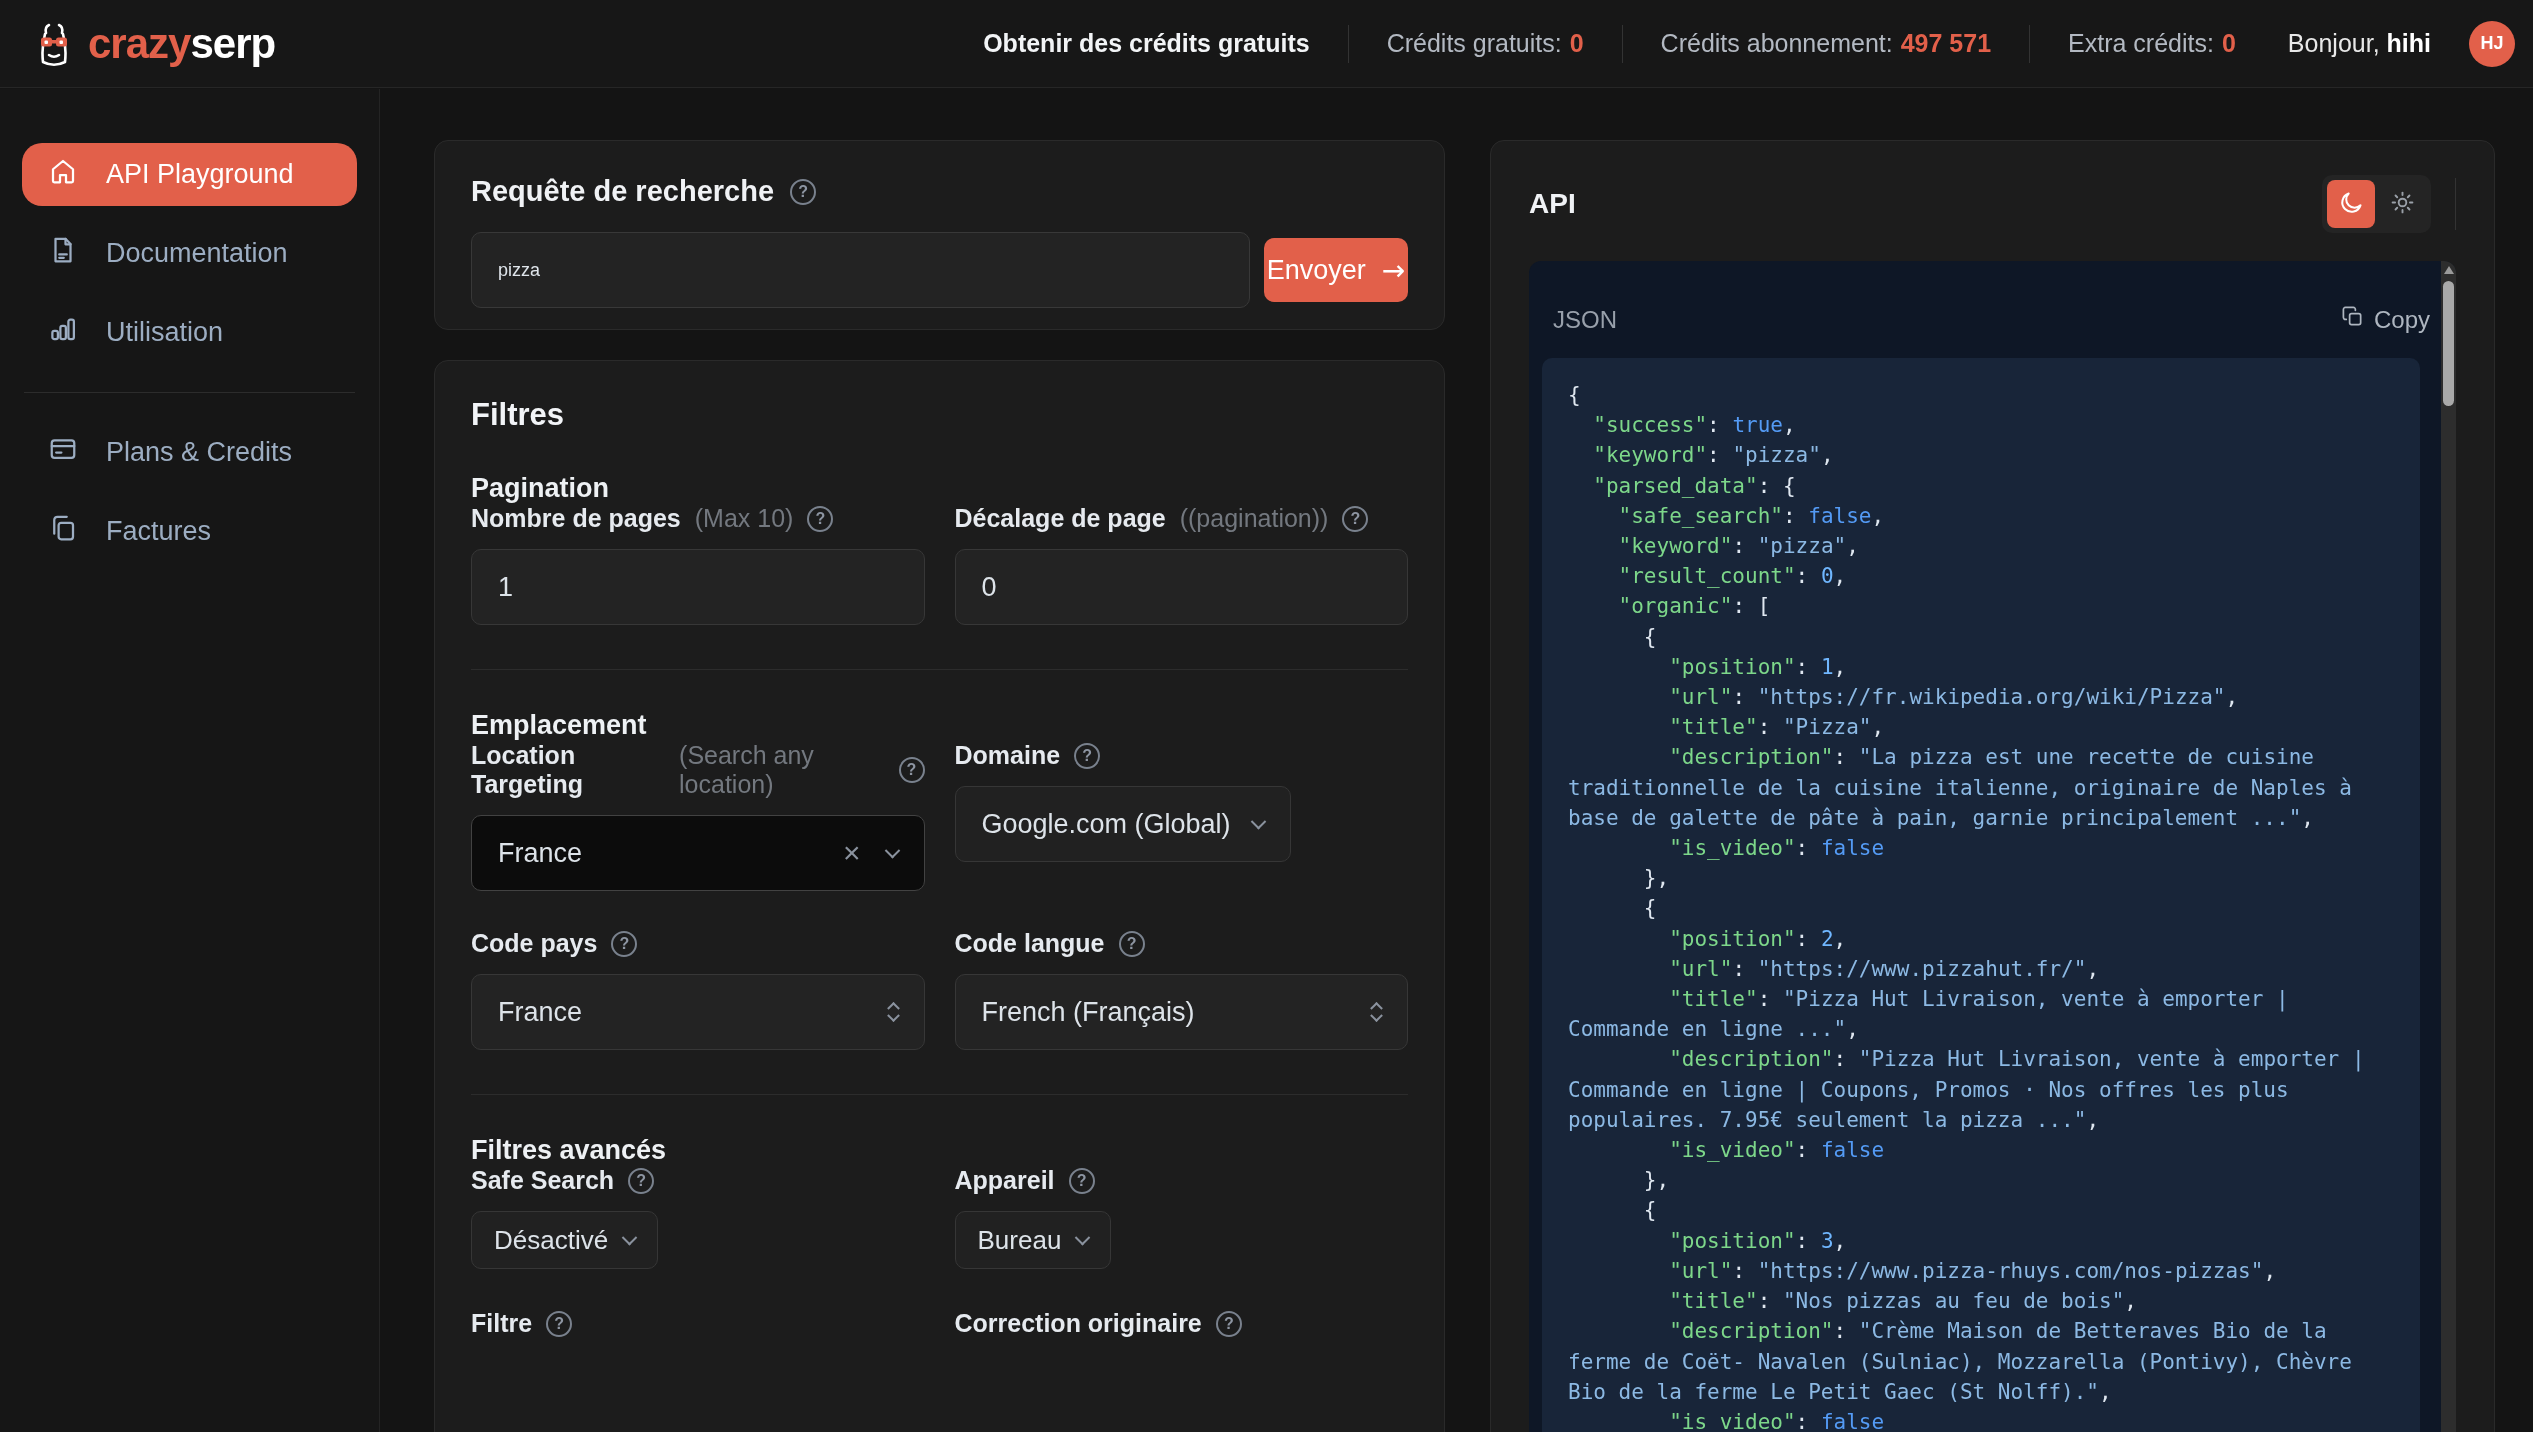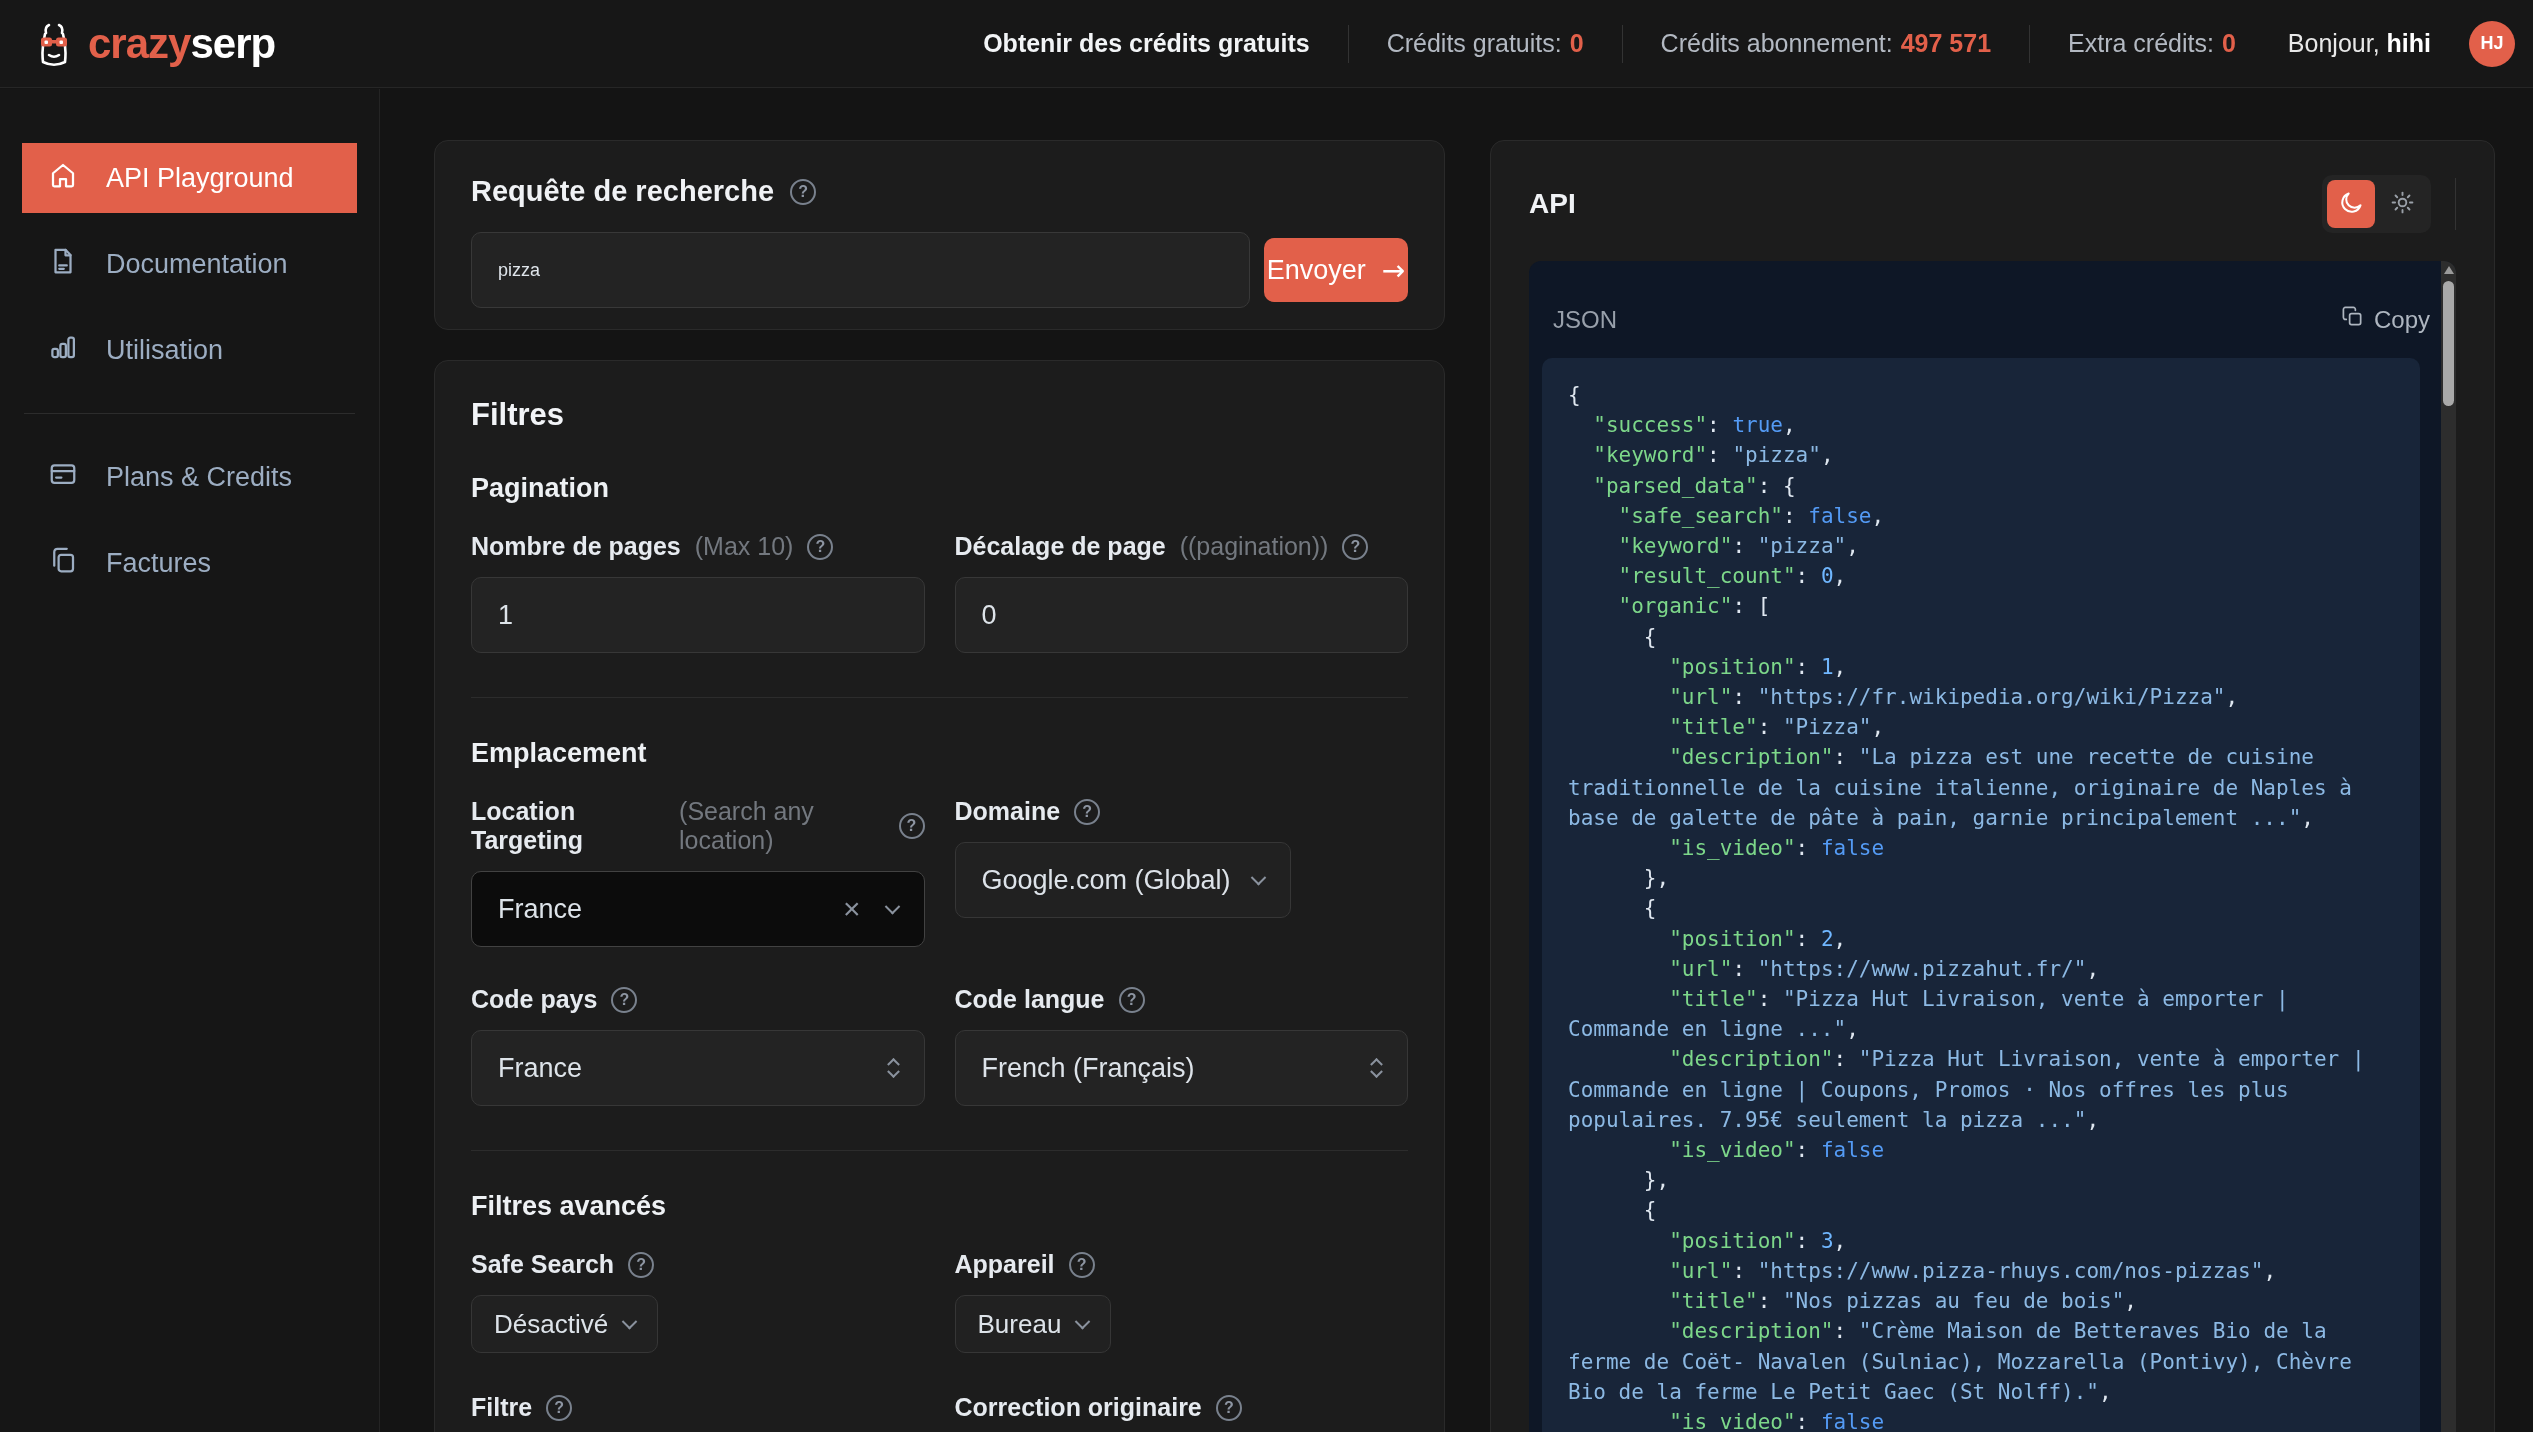--- a/index.html
+++ b/index.html
@@ -35,22 +35,22 @@
     color:#fff; font-size:18px; font-weight:700; cursor:pointer;
   }
 
   
   .sidebar {
     position:absolute; top:89px; left:0; bottom:0; width:380px;
     background:#161616; border-right:1px solid #242424; padding-top:54px;
   }
   .nav-item {
     display:flex; align-items:center; gap:28px;
-    margin:0 22px 16px; padding:0 26px; height:70px;
-    border-radius:0; color:#9cadc2; font-size:27px; cursor:pointer;
+    margin:0 22px 16px; padding:0 26px; height:63px;
+    border-radius:20px; color:#9cadc2; font-size:27px; cursor:pointer;
   }
   .nav-item.active { background:#e2604a; color:#ffffff; }
   .nav-item svg { flex:0 0 auto; }
   .side-divider { height:1px; background:#2c2c2c; margin:28px 24px; }
 
   
   .card {
     position:absolute; background:#1c1c1c; border:1px solid #2a2a2a;
     border-radius:14px;
   }
@@ -75,21 +75,21 @@
     width:144px; height:64px; background:#e2604a; border:none; border-radius:10px;
     color:#fff; font-size:27px; font-family:inherit; cursor:pointer;
     display:flex; align-items:center; justify-content:center; gap:16px;
   }
   .submit-btn .arr { font-family:"DejaVu Sans",sans-serif; font-size:28px; }
 
   
   .filters-card { left:434px; top:360px; width:1011px; height:1260px; padding:36px; }
   .filters-title { font-size:31px; font-weight:700; color:#f2f4f7; }
   .section-title { font-size:27px; font-weight:700; color:#eef1f4; margin-top:40px; }
-  .field-grid { display:grid; grid-template-columns:1fr 1fr; column-gap:30px; margin-top:28px; }
+  .field-grid { display:grid; grid-template-columns:1fr 1fr; column-gap:30px; }
   .field-label { display:flex; align-items:center; gap:14px; font-size:25px; font-weight:600; color:#e6eaef; }
   .field-label .hint { color:#73787f; font-weight:400; }
   .field-box {
     margin-top:16px; height:76px; background:#232323; border:1px solid #373737;
     border-radius:10px; display:flex; align-items:center; padding:0 26px;
     font-size:27px; color:#dde3e9; cursor:pointer;
   }
   .field-box.editable { cursor:text; }
   .location-box { background:#0c0c0c; border-color:#424242; justify-content:space-between; }
   .loc-icons { display:flex; align-items:center; gap:26px; }

